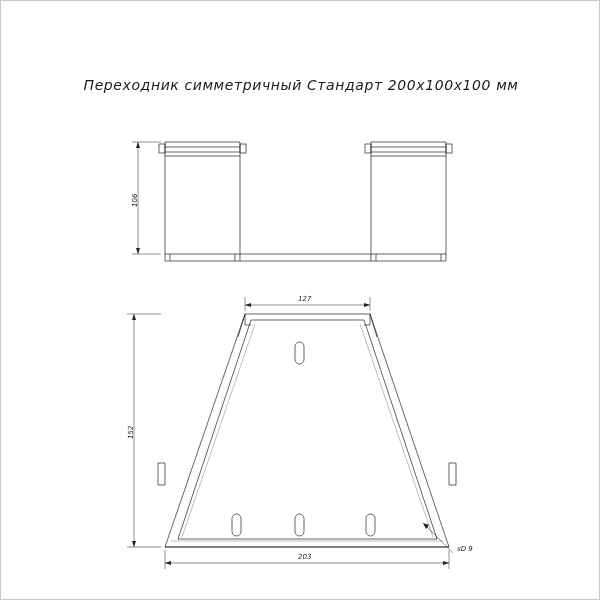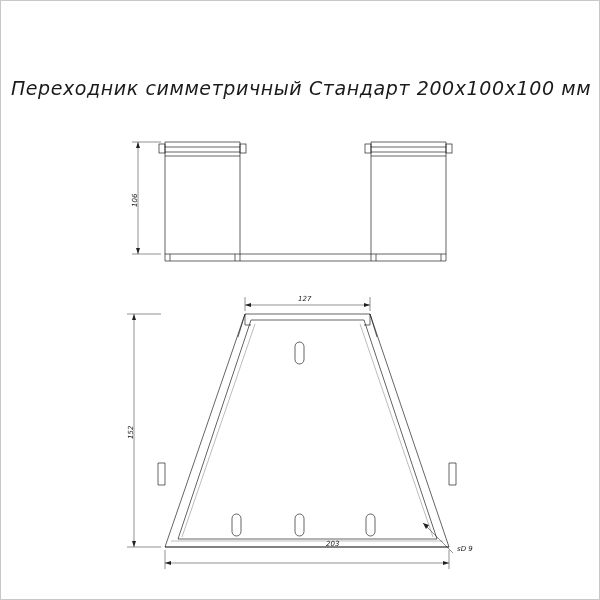--- a/index.html
+++ b/index.html
@@ -22,21 +22,21 @@
     background: #ffffff;
   }
   #title {
     position: absolute;
     top: 76px;
     left: 0;
     width: 600px;
     text-align: center;
     font-family: "DejaVu Sans", sans-serif;
     font-style: italic;
-    font-size: 19px;
+    font-size: 14px;
     letter-spacing: 0.6px;
     color: #1a1a1a;
     white-space: nowrap;
   }
   #drawing {
     position: absolute;
     top: 0;
     left: 0;
   }
   .dimlabel {
@@ -171,17 +171,17 @@
 
     </g>
   </svg>
 
   <div class="dimlabel rot" style="left:130px; top:206px;">106</div>
 
   <div class="dimlabel" style="left:297px; top:294px;">127</div>
 
   <div class="dimlabel rot" style="left:126px; top:438px;">152</div>
 
-  <div class="dimlabel" style="left:297px; top:539px;margin-left:28px;">203</div>
+  <div class="dimlabel" style="left:297px; top:552px;">203</div>
 
   <div class="dimlabel" style="left:456px; top:544px;">sD 9</div>
 
 </div>
 
 </body></html>

